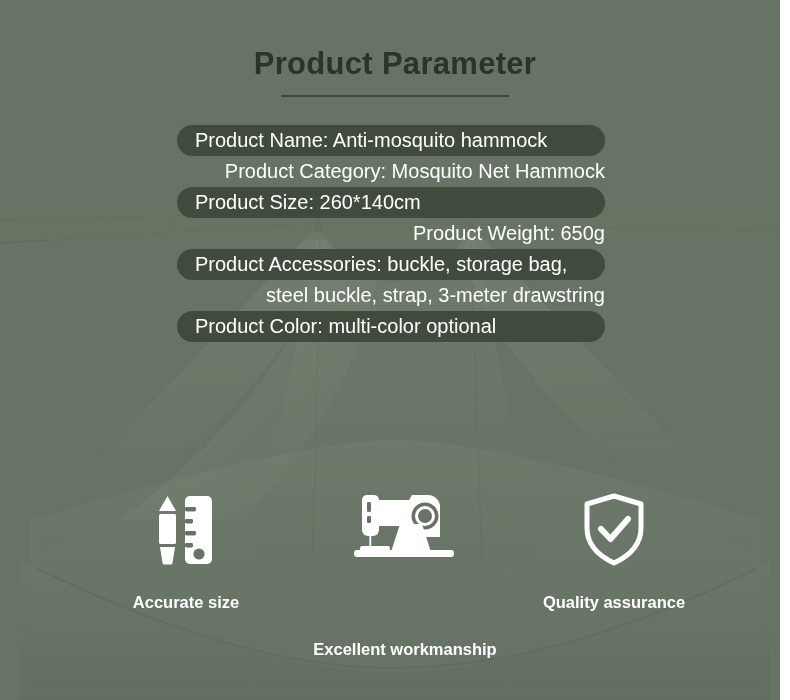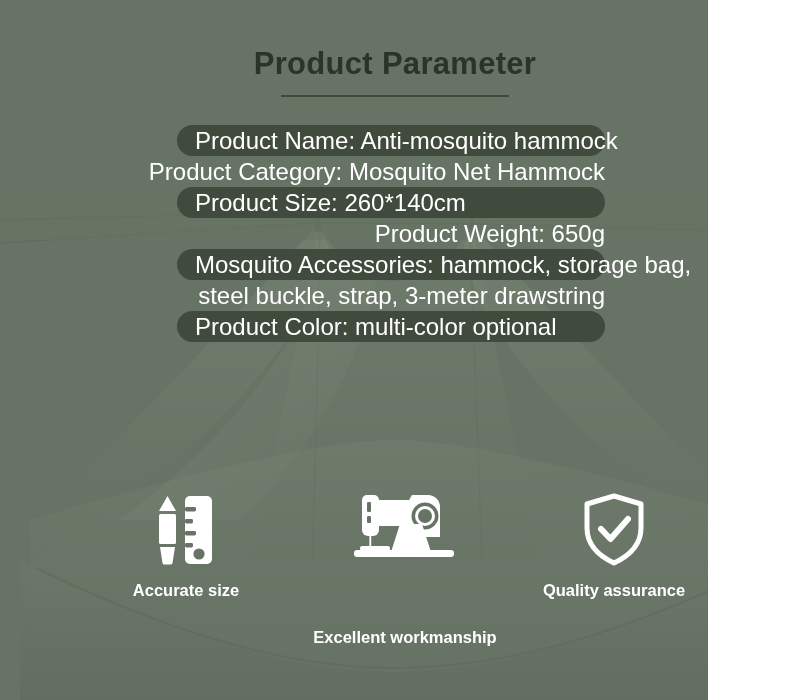--- a/index.html
+++ b/index.html
@@ -5,21 +5,21 @@
   * { margin:0; padding:0; box-sizing:border-box; }
 
   html, body {
     width:790px; height:700px;
     overflow:hidden;
     font-family:"Liberation Sans", sans-serif;
   }
 
   #page {
     position:relative;
-    width:708px; height:700px;
+    width:780px; height:700px;
     background:#ef4444;
     overflow:hidden;
   }
 
   
   .bg-art { position:absolute; inset:0; overflow:hidden; }
   .bg-art svg { display:block; width:790px; height:700px; }
 
   
   .title-wrap {
@@ -43,21 +43,21 @@
   .params {
     position:absolute; top:125px; left:177px;
     width:428px;
   }
   .prow {
     position:relative;
     height:31px;
     display:flex; align-items:center;
     padding-left:18px;
     color:#ffffff;
-    font-size:24px;
+    font-size:20px;
     line-height:31px;
     white-space:nowrap;
   }
   .prow.filled {
     background:#414b3d;
     border-radius:16px;
   }
   .prow.plain { background:transparent;justify-content:flex-end; }
 
   
@@ -71,21 +71,21 @@
     display:flex; flex-direction:column; align-items:center;
   }
   .feature.f1 { width:220px; }
   .feature.f2 { width:218px;gap:47px; }
   .feature.f3 { width:200px; }
 
   .ficon { height:86px; display:flex; align-items:center; justify-content:center; }
   .ficon svg { display:block; }
 
   .flabel {
-    margin-top:8px;
+    margin-top:20px;
     color:#ffffff;
     font-size:16.5px;
     font-weight:bold;
     white-space:nowrap;
   }
 </style>
 </head>
 <body>
 
 <div id="page">
@@ -156,21 +156,21 @@
 
     <div class="prow filled">
       <span>Product Size: 260*140cm</span>
     </div>
 
     <div class="prow plain">
       <span>Product Weight: 650g</span>
     </div>
 
     <div class="prow filled">
-      <span>Mosquito Accessories: hammock, storage bag,</span>
+      <span>Product Accessories: buckle, storage bag,</span>
     </div>
 
     <div class="prow plain">
       <span>steel buckle, strap, 3-meter drawstring</span>
     </div>
 
     <div class="prow filled">
       <span>Product Color: multi-color optional</span>
     </div>
 

